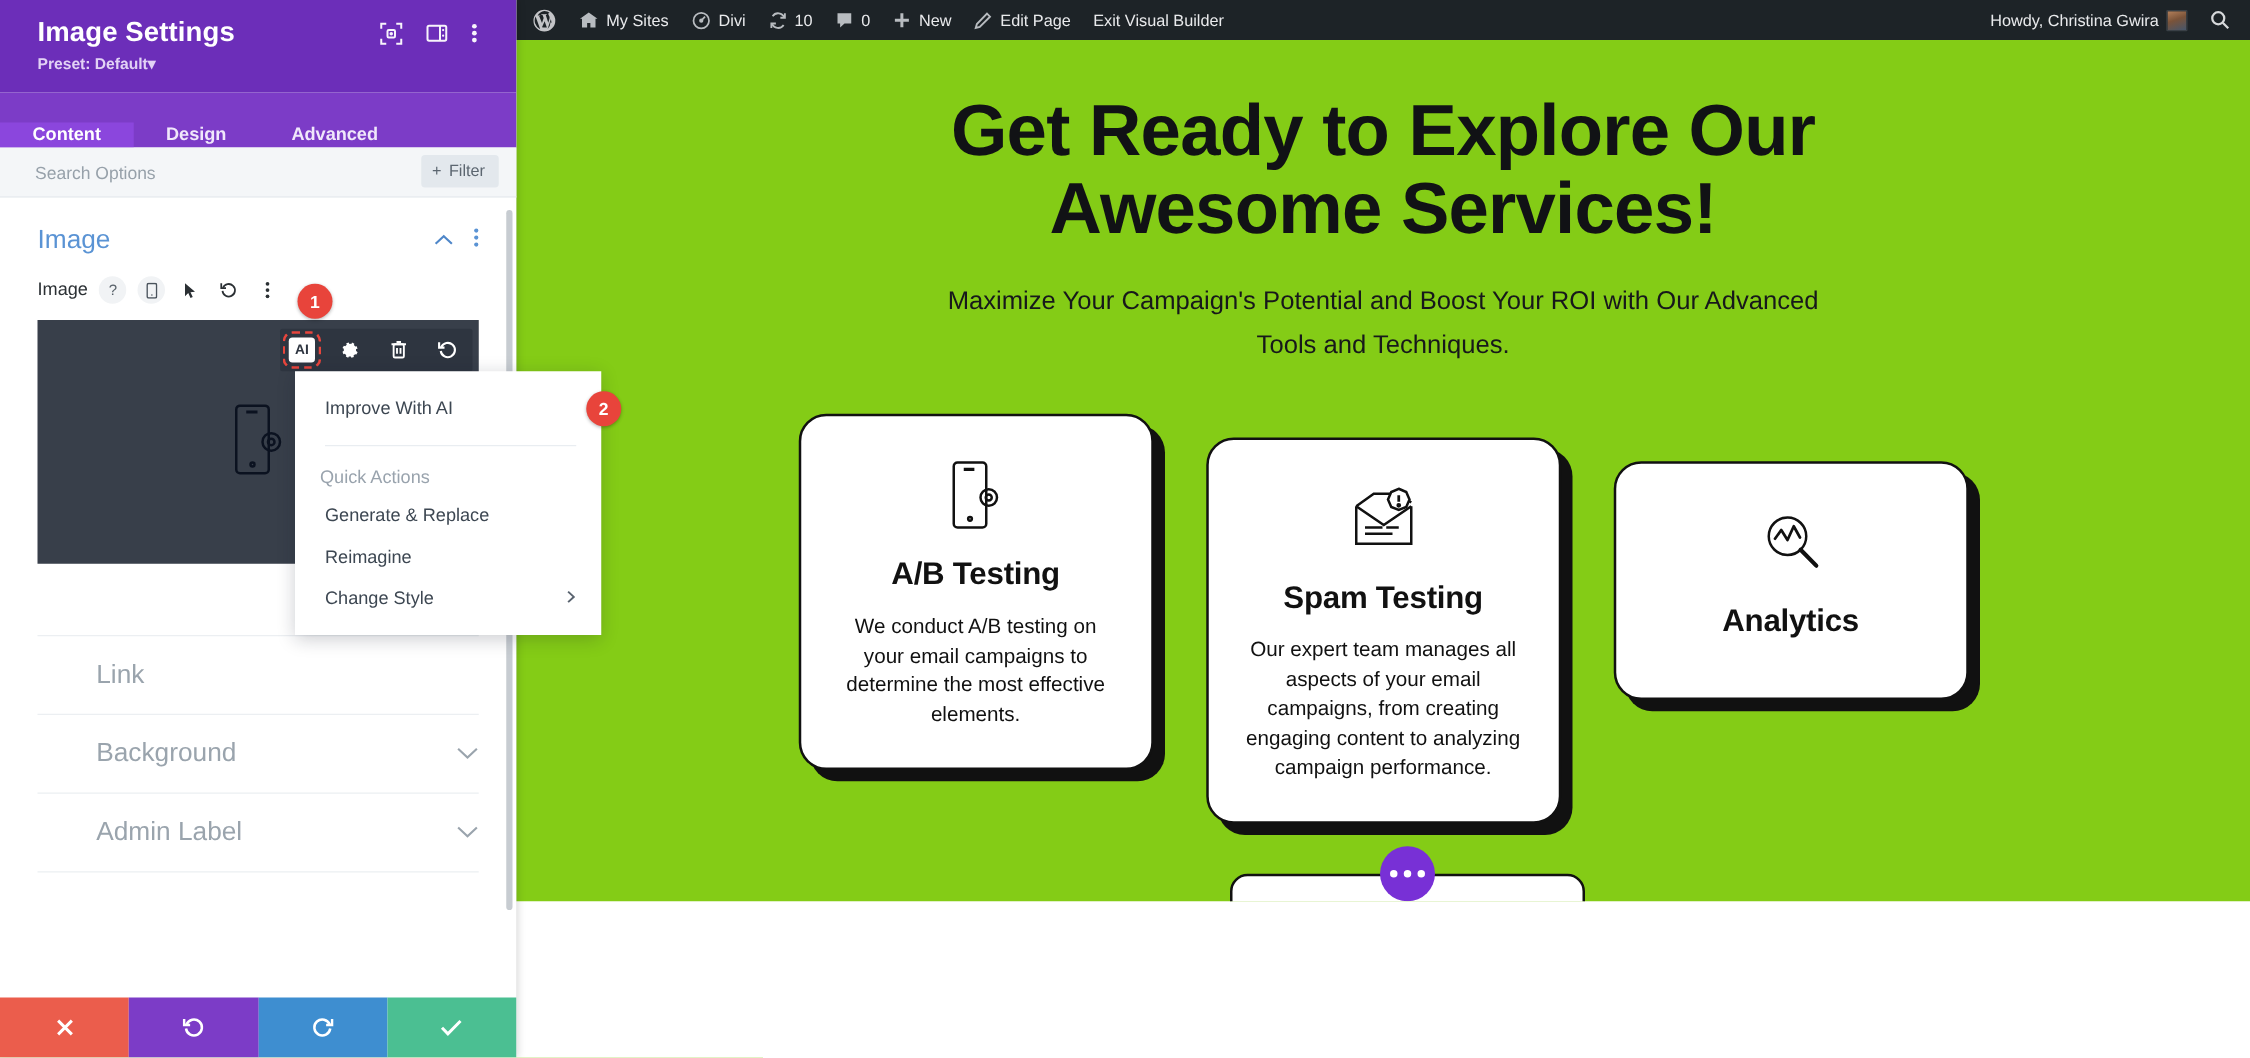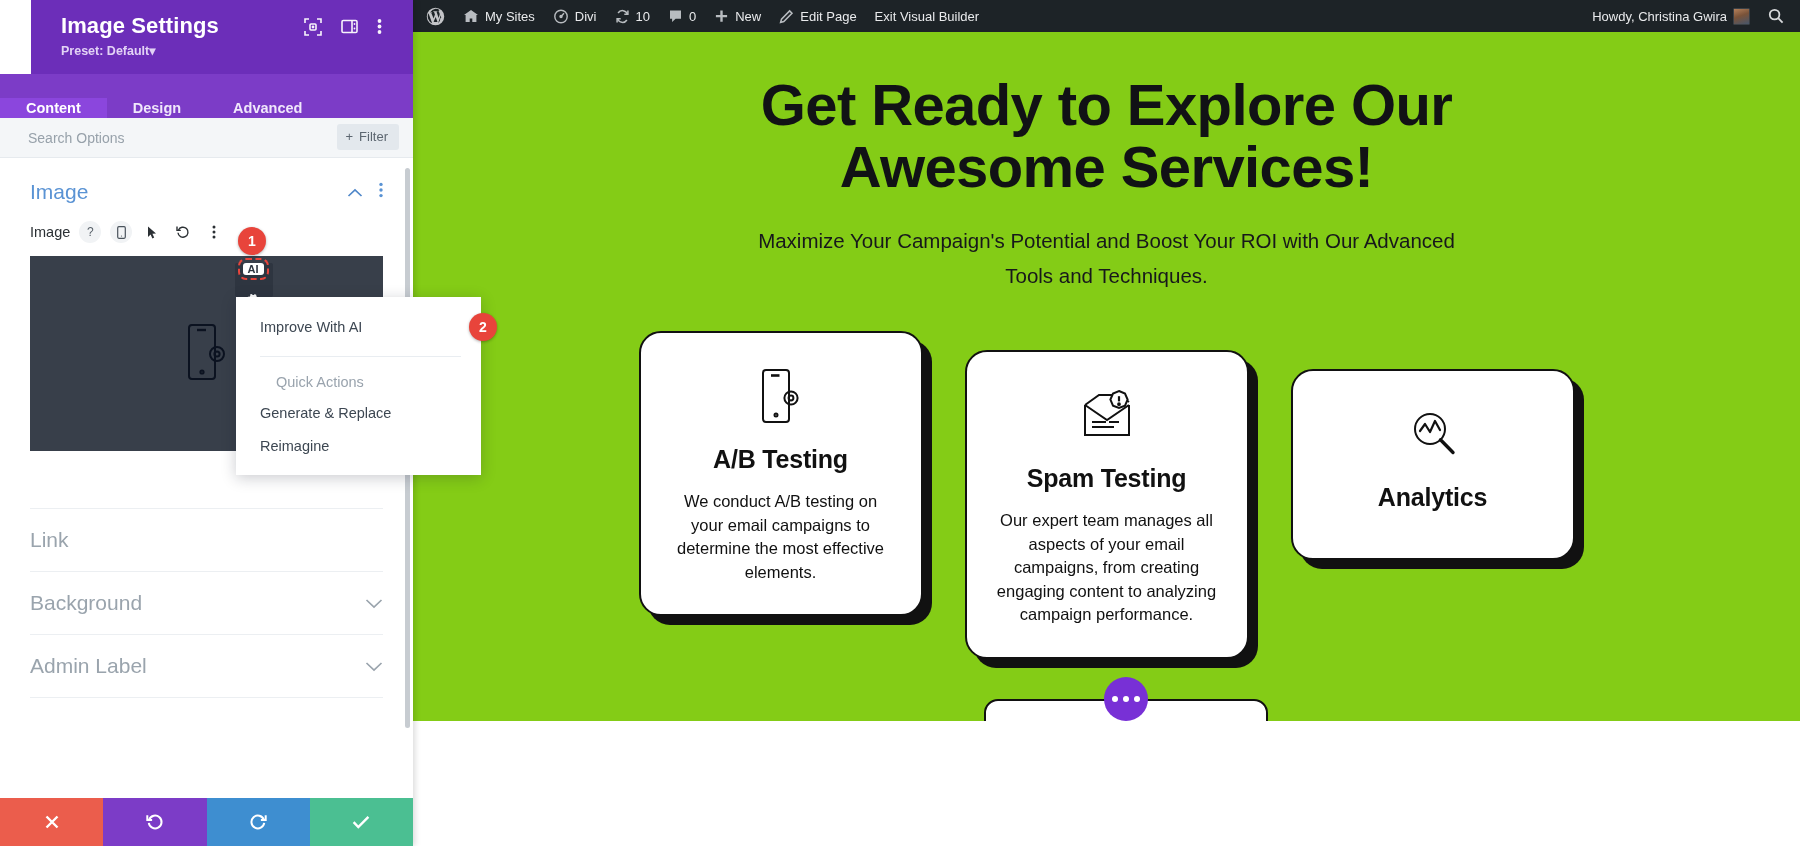--- a/index.html
+++ b/index.html
@@ -19,21 +19,20 @@
     display: flex; flex-direction: column;
     z-index: 40;
     box-shadow: 2px 0 6px rgba(0,0,0,.15);
   }
   .panel-header {
     background: #6c2eb9;
     height: 74px;
     padding: 12px 18px 0 30px;
     color: #fff;
     position: relative;
-    margin-left: 31px;
   }
   .panel-title {
     font-size: 22px; font-weight: 700; letter-spacing: .1px;
     line-height: 28px;
   }
   .panel-preset {
     font-size: 12.5px; font-weight: 700; color: #e2d2f5;
     margin-top: 3px;
   }
   .panel-header-icons {
@@ -114,21 +113,21 @@
     transform: translate(-50%,-50%);
   }
 
   .collapsed-row {
     margin: 0 30px; height: 63px;
     border-top: 1px solid #eceff2;
     display: flex; align-items: center;
     cursor: pointer;
   }
   .collapsed-row .lbl {
-    flex: 1; font-size: 21px; color: #9aa4ad; font-weight: 400;
+    flex: 1; font-size: 21px; color: #9aa4ad; font-weight: 400; margin-left: 47px;
   }
   .collapsed-row .cv { color: #8b959e; font-size: 15px; }
 
   .panel-scrollbar {
     position: absolute; right: 3px; top: 10px;
     width: 5px; height: 560px;
     background: #c7ccd1; border-radius: 3px;
   }
 
   .panel-footer {
@@ -139,28 +138,27 @@
     color: #fff; font-size: 17px; cursor: pointer;
   }
   .pf-1 { background: #eb5d4c; }
   .pf-2 { background: #7c3cc7; }
   .pf-3 { background: #3e8ed0; }
   .pf-4 { background: #4bbf92; }
 
   
   .ai-toolbar {
     position: absolute;
-    left: 235px; top: 263px;
+    left: 224px; top: 263px;
     height: 34px;
     background: #2e3540;
     display: flex; align-items: center; gap: 17px;
     padding: 0 9px 0 7px;
     z-index: 60;
     border-radius: 2px;
-    flex-direction: column;
   }
   .ai-tb-ic {
     width: 22px; height: 22px;
     display: flex; align-items: center; justify-content: center;
     color: #fff; cursor: pointer;
   }
   .ai-tb-ic.boxed {
     background: #fff; color: #2e3540;
     border-radius: 3px;
     font-size: 11px; font-weight: 700;
@@ -198,21 +196,21 @@
   .ai-item.highlight {
     background: #3a8bd8; color: #fff; font-weight: 700;
     margin: 0 18px; padding-left: 6px; border-radius: 2px;
   }
   .ai-sep {
     height: 1px; background: #e9edf1;
     margin: 13px 20px 11px 24px;
   }
   .ai-group {
     font-size: 14.5px; color: #99a3ad;
-    padding: 0 24px 0 40px; height: 28px;
+    padding: 0 24px 0 20px; height: 28px;
     display: flex; align-items: center;
   }
   .ai-item .arrow {
     position: absolute; right: 20px; color: #5a6470; font-size: 11px;
   }
 
   
   .adminbar {
     position: absolute; left: 413px; top: 0;
     width: 1387px; height: 32px;
@@ -501,20 +499,28 @@
         </svg>
     </span>
   </div>
 
   <div class="ai-menu">
     <div class="ai-item">Improve With AI</div>
     <div class="ai-sep"></div>
     <div class="ai-group">Quick Actions</div>
     <div class="ai-item">Generate &amp; Replace</div>
     <div class="ai-item">Reimagine</div>
+    <div class="ai-item">
+      <span>Change Style</span>
+      <span class="arrow">
+        <svg width="8" height="11" viewBox="0 0 8 11" fill="none" stroke="#5a6470" stroke-width="1.6">
+            <path d="M1.5 1.3 6 5.5l-4.5 4.2"></path>
+          </svg>
+      </span>
+    </div>
   </div>
 
   <div class="badge" id="badge1">1</div>
   <div class="badge" id="badge2">2</div>
 
   <div class="adminbar">
     <div class="ab-item">
       <svg class="wp-logo" width="19" height="19" viewBox="0 0 20 20" fill="#c3c4c7">
         <path d="M10 .8a9.2 9.2 0 1 0 0 18.4A9.2 9.2 0 0 0 10 .8zm0 1.1a8.1 8.1 0 0 1 4.6 1.4h-.3c-.6 0-1 .5-1 1.1 0 .5.3.9.6 1.4.2.4.5.9.5 1.7 0 .5-.2 1.2-.5 2.1l-.6 2.1-2.2-6.6c.4 0 .7 0 .7-.1.3 0 .3-.5 0-.5l-2.1.1-2-.1c-.3 0-.4.5 0 .5l.7.1 1 2.7-1.4 4.2L5.6 6.2c.4 0 .7 0 .7-.1.3 0 .3-.5-.1-.5l-1.9.1A8.1 8.1 0 0 1 10 1.9zM2.6 6.5l3.9 10.7A8.1 8.1 0 0 1 2.6 6.5zm7.6 4l1.9 5.2a8.1 8.1 0 0 1-4.1-.2l2.2-5zm5 .4a8.1 8.1 0 0 1-2.5 6.1l2-5.8c.3-.9.5-1.6.5-2.2v-.3c.5.9.8 1.9.8 3 0-.1-.5.6-.8-.8z"></path>
       </svg>

